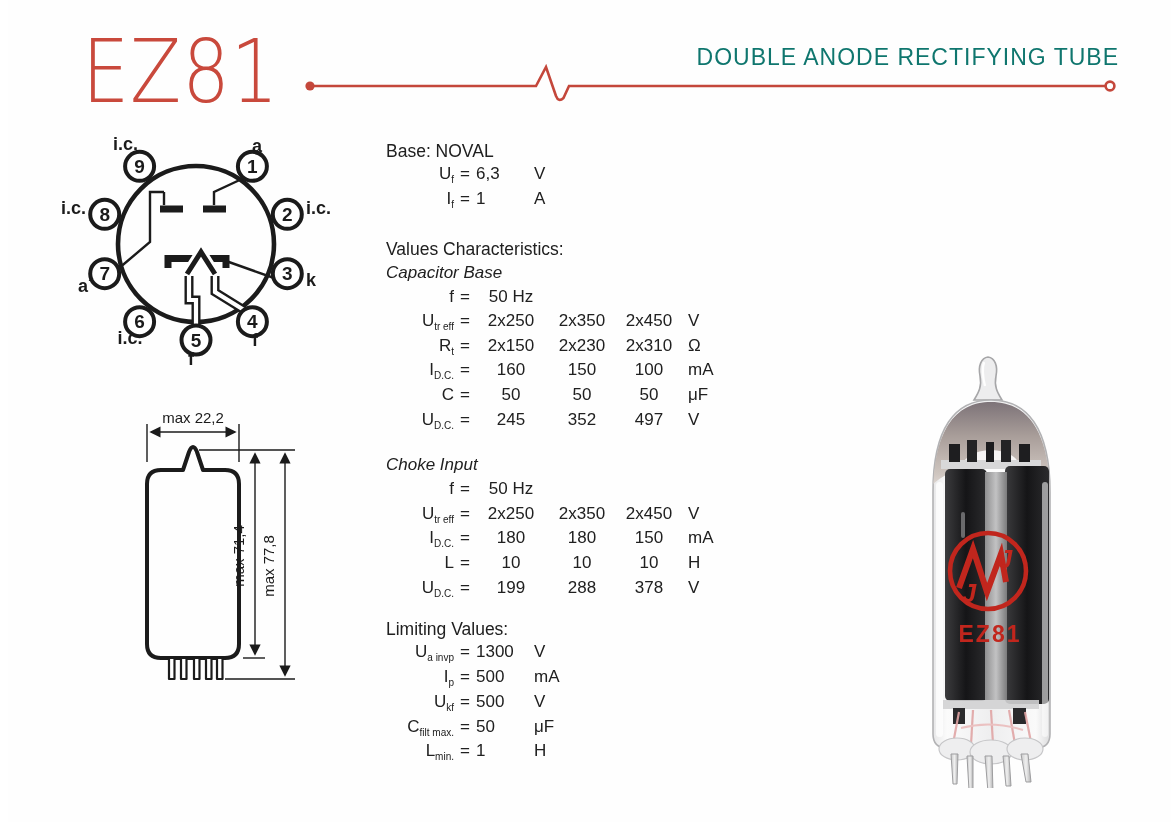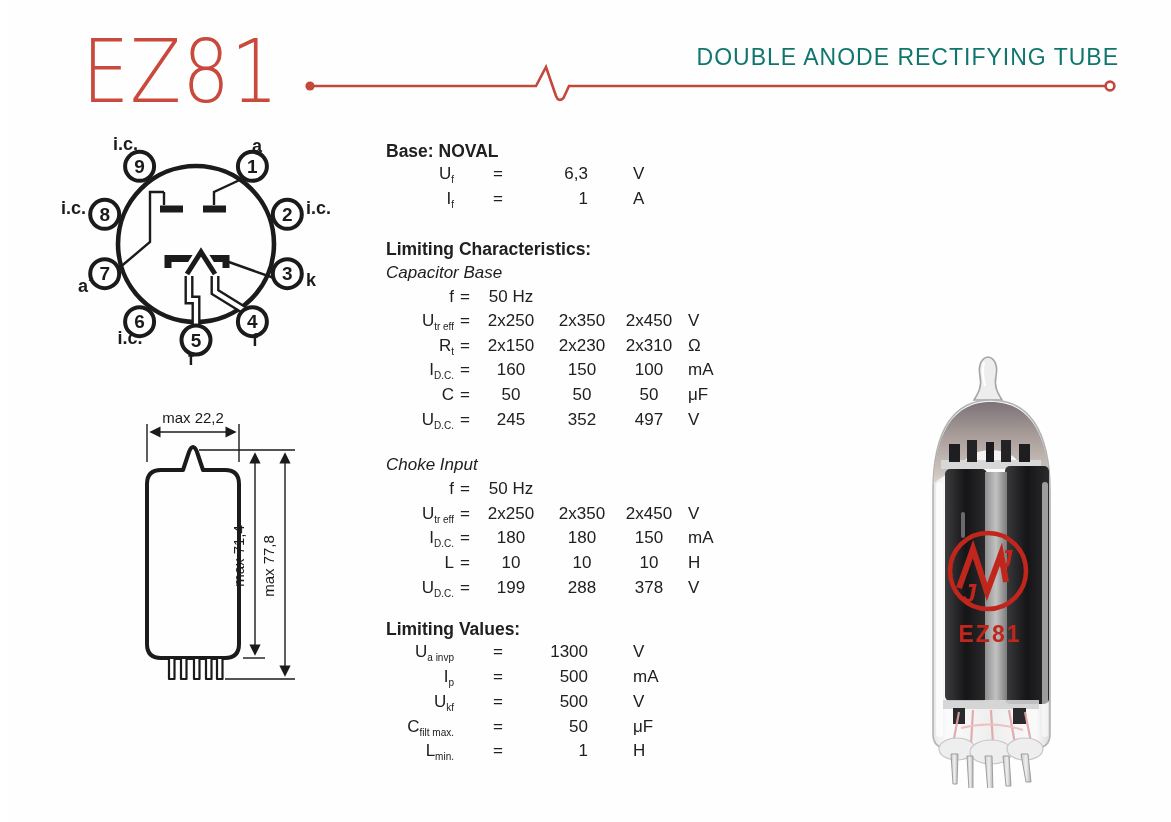--- a/index.html
+++ b/index.html
@@ -23,36 +23,36 @@
 
   
   .pinout-svg { position:absolute; left:50px; top:130px; }
   .dims-svg   { position:absolute; left:103px; top:398px; }
   .photo-svg  { position:absolute; left:893px; top:352px; }
 
   svg text { font-family:"Liberation Sans","DejaVu Sans",sans-serif; }
 
   
   .datacol { position:absolute; left:378px; top:140px; width:390px; color:#202020; }
-  .sec-title  { font-size:17.5px; font-weight:700; line-height:22px; }
+  .sec-title  { font-size:17.5px; font-weight:400; line-height:22px; }
   .sec-italic { font-size:17px; font-style:italic; line-height:25px; }
   .sp-a { height:26px; } .sp-b { height:20px; } .sp-c { height:18px; }
 
   .trow {
     display:grid; grid-template-columns:68px 22px 70px 72px 62px auto;
     line-height:24.6px; font-size:17px;
   }
   .brow {
     display:grid; grid-template-columns:68px 22px 46px auto;
-    line-height:24.8px; font-size:17px;gap:33px;
+    line-height:24.8px; font-size:17px;
   }
   .c-lab { text-align:right; white-space:nowrap; }
   .c-eq  { text-align:center; }
   .c-v   { text-align:center; }
-  .c-vr  { text-align:right; }
+  .c-vr  { }
   .c-u   { text-align:left; padding-left:8px; }
   .brow .c-u { padding-left:12px; }
   sub { font-size:10px; line-height:0; letter-spacing:0; }
 </style>
 </head>
 <body>
 
 <div class="page">
 
   <div class="brand">EZ81</div>
@@ -199,21 +199,21 @@
       <span class="c-u">V</span>
     </div>
     <div class="brow">
       <span class="c-lab"><span>I</span><sub>f</sub></span>
       <span class="c-eq">=</span>
       <span class="c-vr">1</span>
       <span class="c-u">A</span>
     </div>
 
     <div class="sp-a"></div>
-    <div class="sec-title">Limiting Characteristics:</div>
+    <div class="sec-title">Values Characteristics:</div>
     <div class="sec-italic">Capacitor Base</div>
 
     <div class="trow">
       <span class="c-lab"><span>f</span><sub></sub></span>
       <span class="c-eq">=</span>
       <span class="c-v">50 Hz</span>
       <span class="c-v"></span>
       <span class="c-v"></span>
       <span class="c-u"></span>
     </div>

